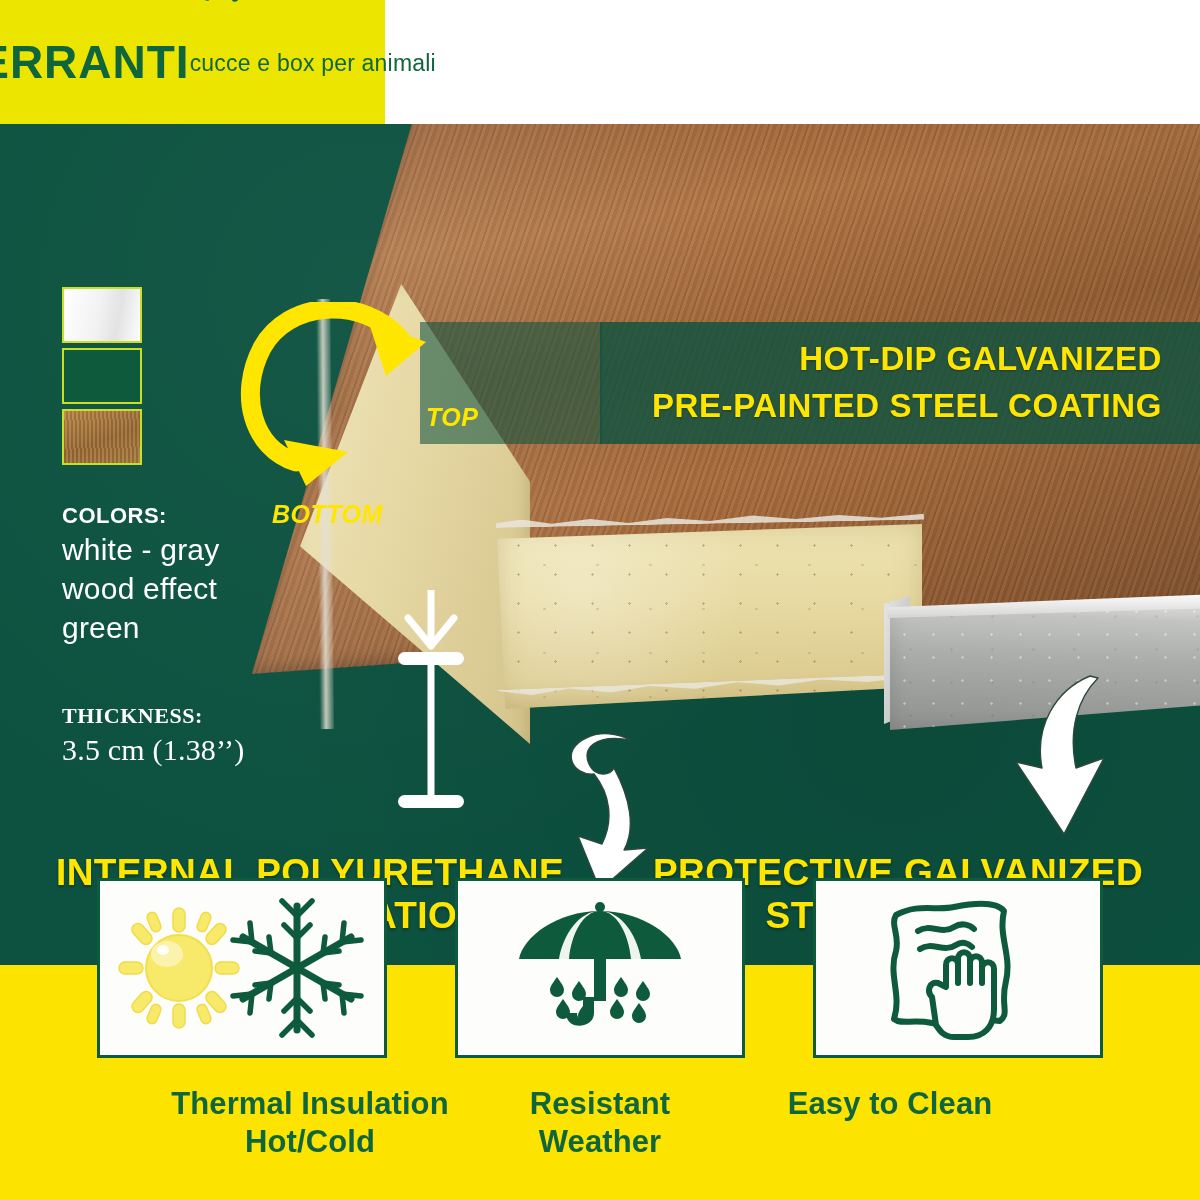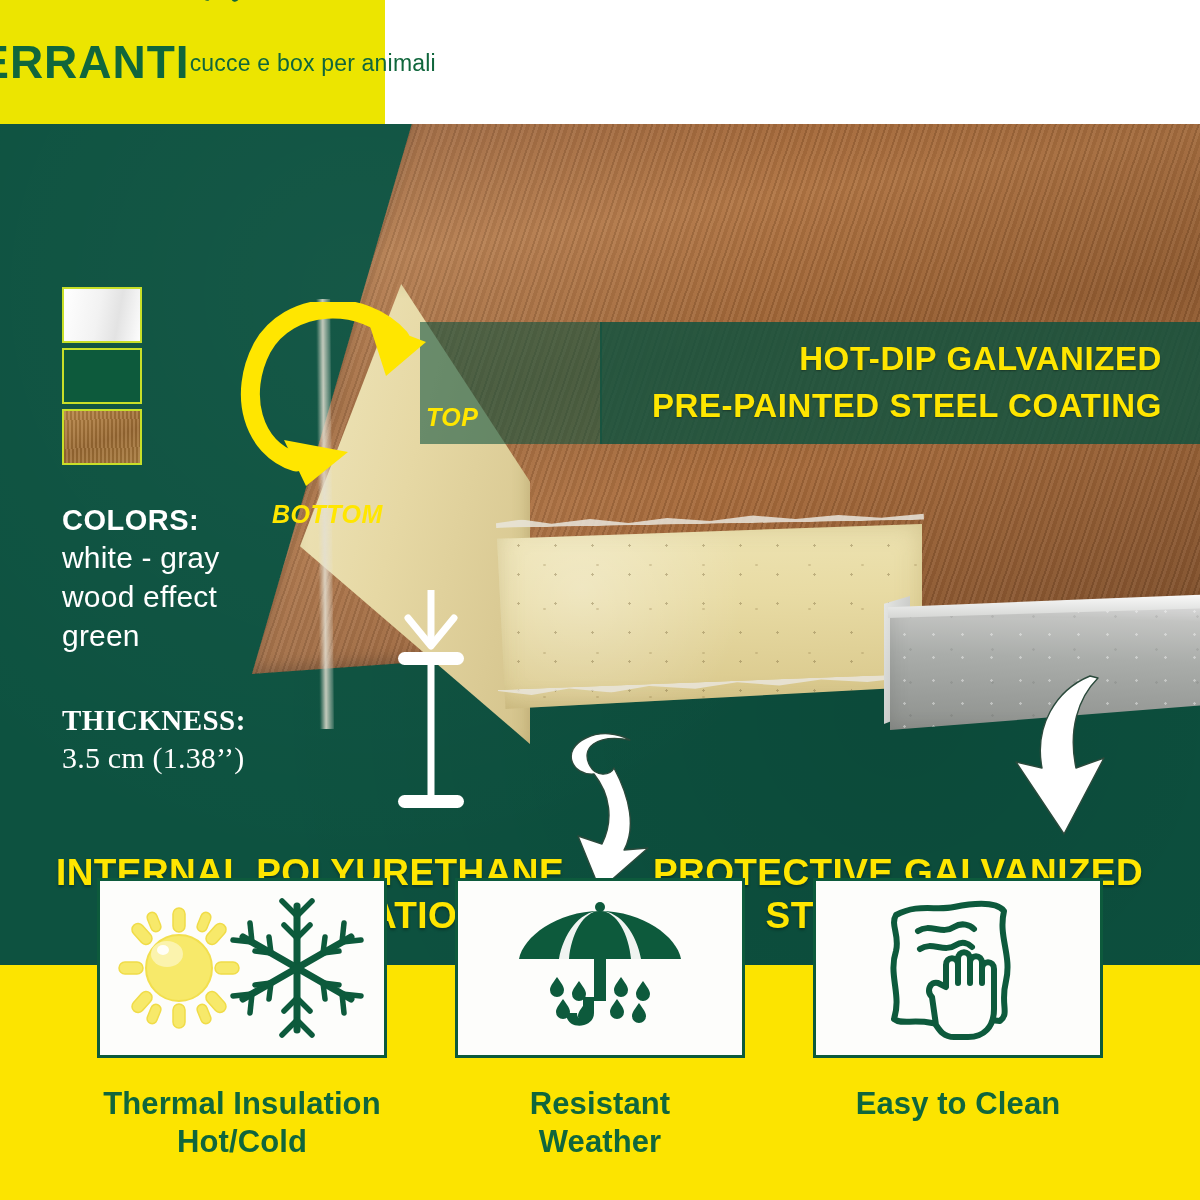--- a/index.html
+++ b/index.html
@@ -165,21 +165,21 @@
   #swatch-wood  {
     background:
       repeating-linear-gradient(88deg, rgba(0,0,0,.10) 0 2px, rgba(255,255,255,.10) 2px 4px),
       linear-gradient(160deg,#b88545,#9c6b33 55%,#a87a3c);
   }
 
   
   #colors-block { position:absolute; left:62px; top:378px; }
   #thickness-block { position:absolute; left:62px; top:578px;font-family:Liberation Serif, serif; }
   .spec-head {
-    font-size:29px; font-weight:bold; color:#ffffff;
+    font-size:22px; font-weight:bold; color:#ffffff;
     letter-spacing:.5px; line-height:1.25;
   }
   .spec-body {
     font-size:30px; color:#ffffff; line-height:1.30; letter-spacing:.2px;
   }
 
   
   #rotate-arrow { position:absolute; left:240px; top:178px; width:200px; height:185px; }
   #label-top {
     position:absolute; left:426px; top:279px;
@@ -221,21 +221,21 @@
     position:absolute; left:0; top:878px; width:1200px; height:185px;
     display:flex; justify-content:center; gap:68px;
   }
   .feature-card {
     width:290px; height:180px; background:#fdfdfb;
     border:3px solid #0d5a3c; display:flex;
     align-items:center; justify-content:center;
   }
   #captions {
     position:absolute; left:0; top:1085px; width:1200px;
-    display:flex; justify-content:center; gap:68px;
+    display:flex; justify-content:center; 
   }
   .caption {
     width:290px; text-align:center; font-size:31px; font-weight:bold;
     color:#10663c; line-height:1.22; letter-spacing:.1px;
   }
 </style>
 </head>
 <body>
 
 <div id="header">

